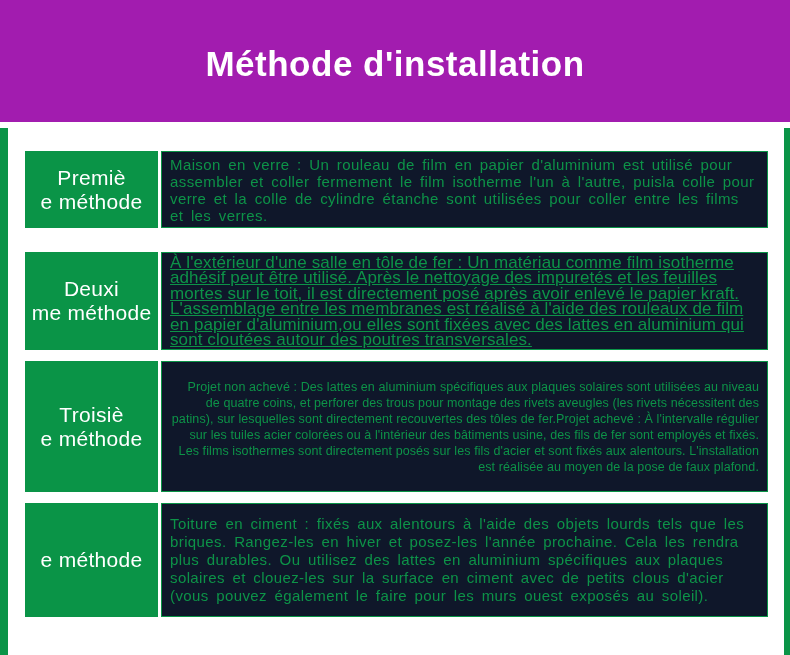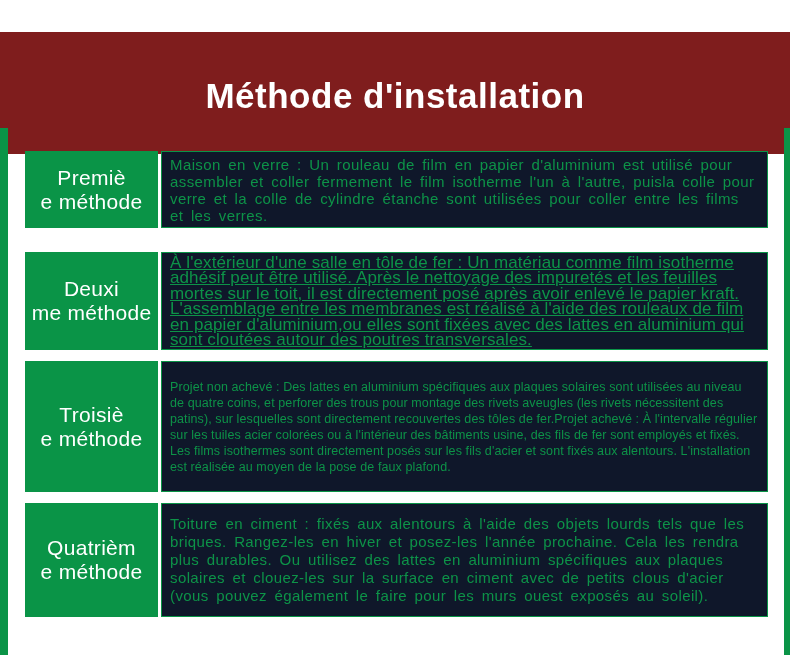--- a/index.html
+++ b/index.html
@@ -6,24 +6,23 @@
   html, body { background: #ffffff; }
   body {
     width: 790px; height: 655px;
     position: relative;
     font-family: "Liberation Sans", sans-serif;
     overflow: hidden;
   }
   .header {
     position: absolute; left: 0; top: 0;
     width: 790px; height: 122px;
-    background: #7f1d1d;
+    background: #a21caf;
     display: flex; flex-direction: column;
     align-items: center; justify-content: center;
-    margin-top: 32px;
   }
   .header .title {
     color: #ffffff; font-size: 35px; font-weight: bold;
     letter-spacing: 0.5px; line-height: 1.1; margin-top: 6px;
   }
   .header .subtitle {
     color: #ffffff; font-size: 21px; font-weight: normal;
     letter-spacing: 0.5px;
   }
   .side-strip {
@@ -53,21 +52,21 @@
     width: 607px; height: 100%;
     background: #0f172a;
     border: 1px solid #0a9447;
     color: #0d9348;
     display: flex; align-items: center;
     padding: 4px 8px;
   }
   .text-box p { width: 100%; }
   .row-1 .text-box p { font-size: 15px; line-height: 17px; word-spacing: 3px; letter-spacing: 0.4px; }
   .row-2 .text-box p { font-size: 17px; line-height: 15.5px; letter-spacing: 0.1px; text-decoration: underline; }
-  .row-3 .text-box p { font-size: 12.5px; line-height: 16px; letter-spacing: 0.1px; }
+  .row-3 .text-box p { font-size: 12.5px; line-height: 16px; letter-spacing: 0.1px; text-align: right; }
   .row-4 .text-box p { font-size: 15px; line-height: 18px; word-spacing: 3px; letter-spacing: 0.4px; }
 </style>
 </head>
 <body>
 
 <header class="header">
   <div class="title">Méthode d'installation</div>
 </header>
 
 <div class="side-strip left"></div>
@@ -98,19 +97,18 @@
     <span>Troisiè</span>
     <span>e méthode</span>
   </div>
   <div class="text-box">
     <p>Projet non achevé : Des lattes en aluminium spécifiques aux plaques solaires sont utilisées au niveau de quatre coins, et perforer des trous pour montage des rivets aveugles (les rivets nécessitent des patins), sur lesquelles sont directement recouvertes des tôles de fer.Projet achevé : À l'intervalle régulier sur les tuiles acier colorées ou à l'intérieur des bâtiments usine, des fils de fer sont employés et fixés. Les films isothermes sont directement posés sur les fils d'acier et sont fixés aux alentours. L'installation est réalisée au moyen de la pose de faux plafond.</p>
   </div>
 </section>
 
 <section class="method-row row-4">
   <div class="label-box">
-    <span>Quatrièm</span>
     <span>e méthode</span>
   </div>
   <div class="text-box">
     <p>Toiture en ciment : fixés aux alentours à l'aide des objets lourds tels que les briques. Rangez-les en hiver et posez-les l'année prochaine. Cela les rendra plus durables. Ou utilisez des lattes en aluminium spécifiques aux plaques solaires et clouez-les sur la surface en ciment avec de petits clous d'acier (vous pouvez également le faire pour les murs ouest exposés au soleil).</p>
   </div>
 </section>
 
 </body></html>

